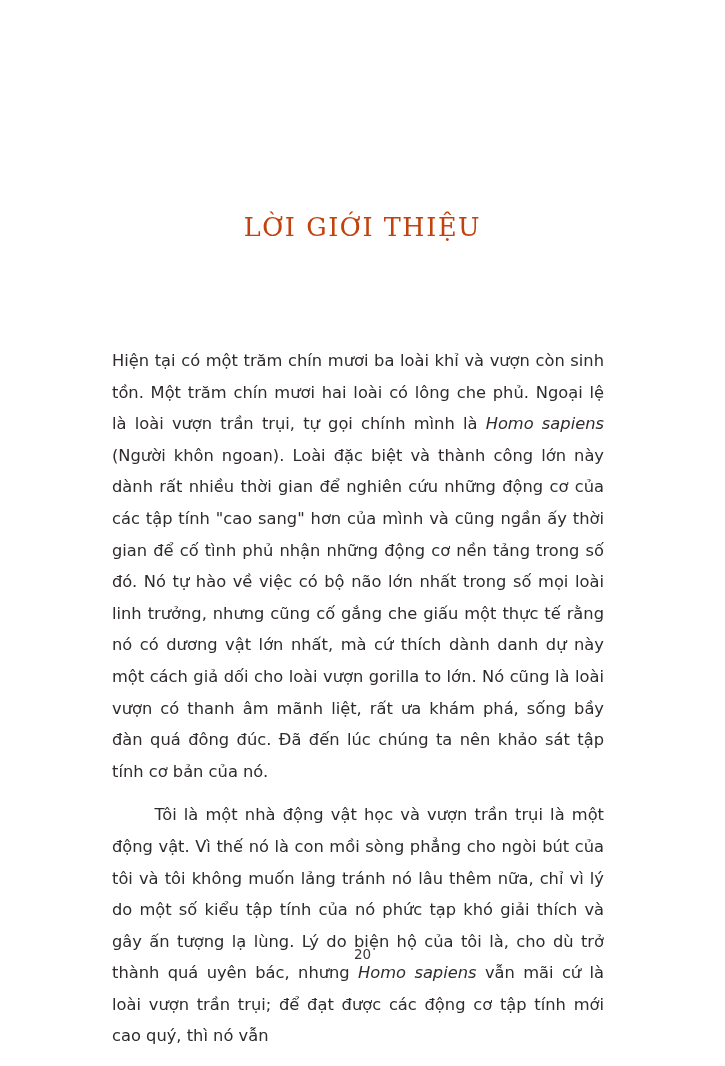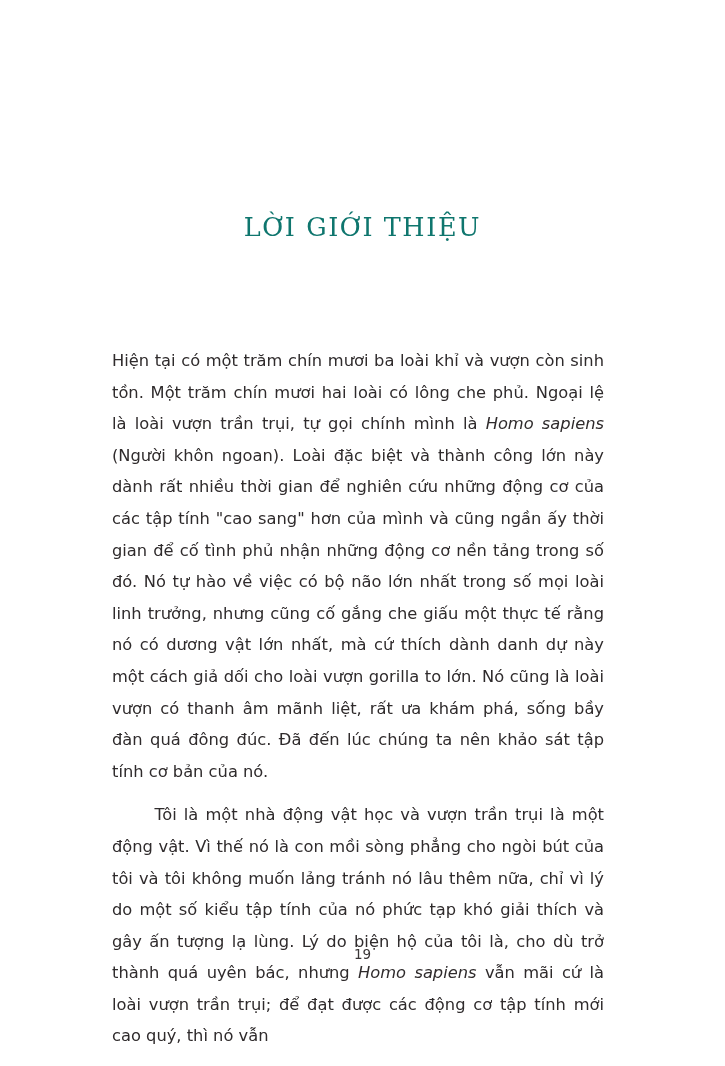--- a/index.html
+++ b/index.html
@@ -22,21 +22,21 @@
   }
   .chapter-title {
     position: absolute;
     top: 212px;
     left: 0;
     width: 725px;
     text-align: center;
     font-family: "DejaVu Serif", serif;
     font-size: 25.5px;
     letter-spacing: 1.6px;
-    color: #0f766e;
+    color: #c2410c;
     font-weight: 400;
   }
   .body-text {
     position: absolute;
     top: 333px;
     left: 100px;
     width: 516px;
     font-size: 16.3px;
     line-height: 31.6px;
     color: #2f2b2c;
@@ -67,15 +67,15 @@
 
 <div class="page">
 
   <div class="chapter-title">LỜI GIỚI THIỆU</div>
 
   <div class="body-text">
       <p><span>Hiện tại có một trăm chín mươi ba loài khỉ và vượn còn sinh tồn. Một trăm chín mươi hai loài có lông che phủ. Ngoại lệ là loài vượn trần trụi, tự gọi chính mình là </span><em>Homo sapiens</em><span> (Người khôn ngoan). Loài đặc biệt và thành công lớn này dành rất nhiều thời gian để nghiên cứu những động cơ của các tập tính "cao sang" hơn của mình và cũng ngần ấy thời gian để cố tình phủ nhận những động cơ nền tảng trong số đó. Nó tự hào về việc có bộ não lớn nhất trong số mọi loài linh trưởng, nhưng cũng cố gắng che giấu một thực tế rằng nó có dương vật lớn nhất, mà cứ thích dành danh dự này một cách giả dối cho loài vượn gorilla to lớn. Nó cũng là loài vượn có thanh âm mãnh liệt, rất ưa khám phá, sống bầy đàn quá đông đúc. Đã đến lúc chúng ta nên khảo sát tập tính cơ bản của nó.</span></p>
       <p class="indent"><span>Tôi là một nhà động vật học và vượn trần trụi là một động vật. Vì thế nó là con mồi sòng phẳng cho ngòi bút của tôi và tôi không muốn lảng tránh nó lâu thêm nữa, chỉ vì lý do một số kiểu tập tính của nó phức tạp khó giải thích và gây ấn tượng lạ lùng. Lý do biện hộ của tôi là, cho dù trở thành quá uyên bác, nhưng </span><em>Homo sapiens</em><span> vẫn mãi cứ là loài vượn trần trụi; để đạt được các động cơ tập tính mới cao quý, thì nó vẫn</span></p>
     </div>
 
-  <div class="page-number">19</div>
+  <div class="page-number">20</div>
 
 </div>
 
 </body></html>

